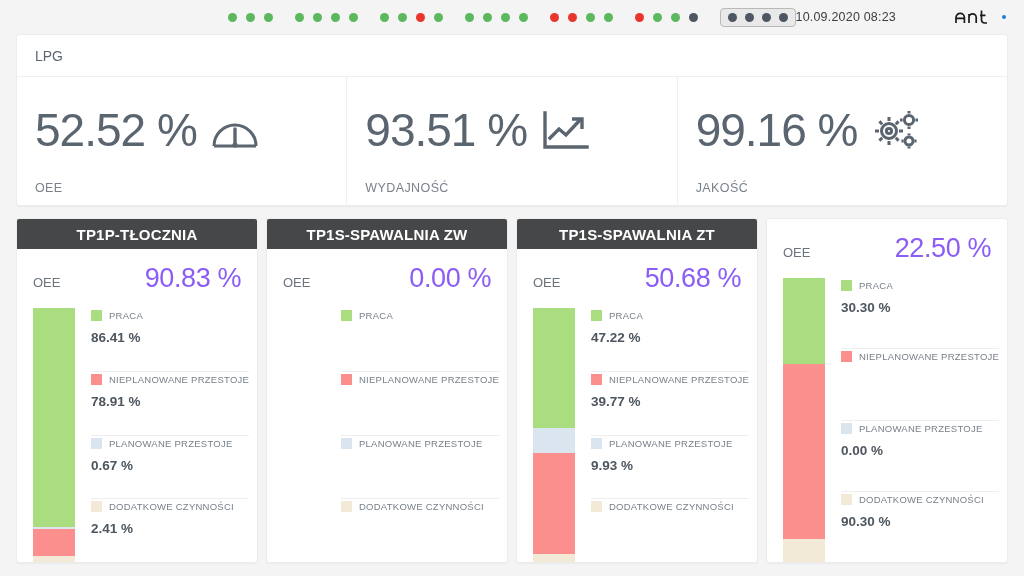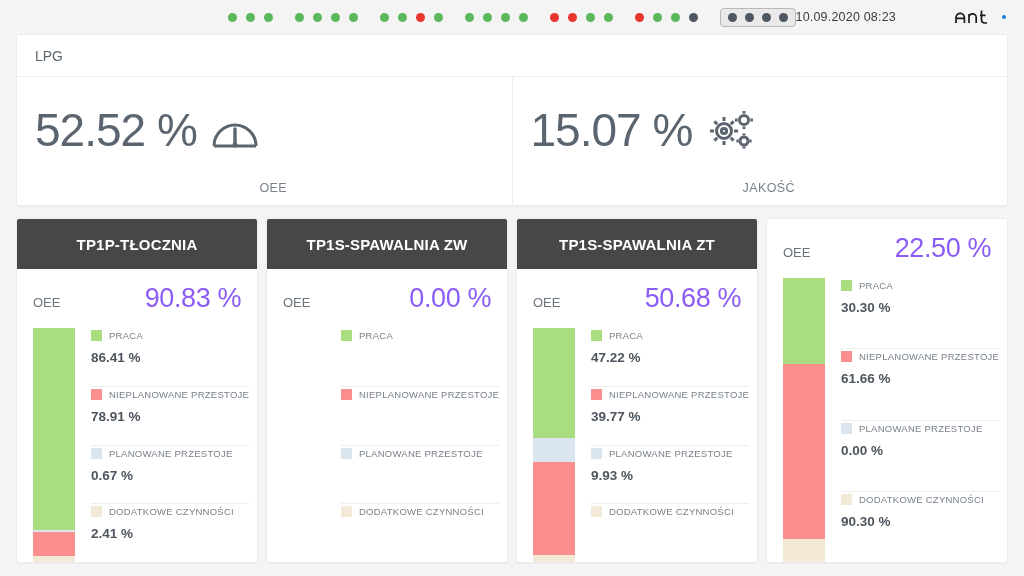--- a/index.html
+++ b/index.html
@@ -53,21 +53,20 @@
   .logo-dot { width: 4px; height: 4px; border-radius: 50%; background: #1e7fd4; display:block; }
 
   
   .kpi-panel {
     margin: 0 16px;
     background: #ffffff;
     border: 1px solid #ececec;
     border-radius: 3px;
     height: 172px;
     box-shadow: 0 1px 1px rgba(0,0,0,.04);
-    text-align: center;
   }
   .kpi-title {
     height: 42px;
     display: flex;
     align-items: center;
     padding-left: 18px;
     font-size: 14px;
     color: #5b6570;
     border-bottom: 1px solid #efefef;
   }
@@ -108,21 +107,21 @@
     border-radius: 3px;
     height: 345px;
     overflow: hidden;
     box-shadow: 0 1px 1px rgba(0,0,0,.04);
     display: flex;
     flex-direction: column;
   }
   .card-header {
     background: #464749;
     color: #ffffff;
-    height: 50px;
+    height: 30px;
     display: flex;
     align-items: center;
     justify-content: center;
     font-size: 15px;
     font-weight: 700;
     letter-spacing: .2px;
   }
   .card-oee {
     display: flex;
     align-items: baseline;
@@ -238,21 +237,36 @@
                 <path d="M26 38 V22" stroke-width="3.4" stroke-linecap="round"></path>
                 <circle cx="26" cy="38" r="2.6" fill="#5b6570" stroke="none"></circle>
               </g>
             </svg>
           </div>
         </div>
         <div class="kpi-label">OEE</div>
       </div>
       <div class="kpi-cell">
         <div class="kpi-main">
-          <div class="kpi-value">15.07 %</div>
+          <div class="kpi-value">93.51 %</div>
+          <div class="kpi-icon">
+            <svg width="52" height="46" viewBox="0 0 52 46">
+              <g fill="none" stroke="#5b6570" stroke-width="3.4" stroke-linecap="square">
+                <path d="M6 6 V40 H48"></path>
+                <path d="M11 31 L20 22 L27 28 L41 13"></path>
+              </g>
+              <path d="M33 12 H43 V22" fill="none" stroke="#5b6570" stroke-width="3.4"></path>
+            </svg>
+          </div>
+        </div>
+        <div class="kpi-label">WYDAJNOŚĆ</div>
+      </div>
+      <div class="kpi-cell">
+        <div class="kpi-main">
+          <div class="kpi-value">99.16 %</div>
           <div class="kpi-icon">
             <svg width="52" height="46" viewBox="0 0 52 46">
               <g fill="none" stroke="#5b6570" stroke-width="3">
                 <circle cx="20" cy="24" r="7.5"></circle>
                 <circle cx="20" cy="24" r="2.6"></circle>
                 <path d="M20 10 v4 M20 34 v4 M6 24 h4 M30 24 h4 M10.4 14.4 l2.8 2.8 M26.8 30.8 l2.8 2.8 M29.6 14.4 l-2.8 2.8 M13.2 30.8 l-2.8 2.8"></path>
                 <circle cx="40" cy="13" r="4.6"></circle>
                 <path d="M40 4 v2.6 M40 19.4 v2.6 M31 13 h2.6 M46.4 13 h2.6"></path>
                 <circle cx="40" cy="34" r="4"></circle>
                 <path d="M40 26.4 v2.2 M40 39.4 v2.2 M32.4 34 h2.2 M45.4 34 h2.2"></path>
@@ -420,21 +434,20 @@
               <span class="legend-swatch" style="background: rgb(169, 221, 127);"></span>
               <span class="legend-label">PRACA</span>
             </div>
             <div class="legend-value">30.30 %</div>
           </div>
           <div class="legend-item">
             <div class="legend-head">
               <span class="legend-swatch" style="background: rgb(251, 143, 141);"></span>
               <span class="legend-label">NIEPLANOWANE PRZESTOJE</span>
             </div>
-            <div class="legend-value">61.66 %</div>
           </div>
           <div class="legend-item">
             <div class="legend-head">
               <span class="legend-swatch" style="background: rgb(219, 229, 239);"></span>
               <span class="legend-label">PLANOWANE PRZESTOJE</span>
             </div>
             <div class="legend-value">0.00 %</div>
           </div>
           <div class="legend-item">
             <div class="legend-head">

